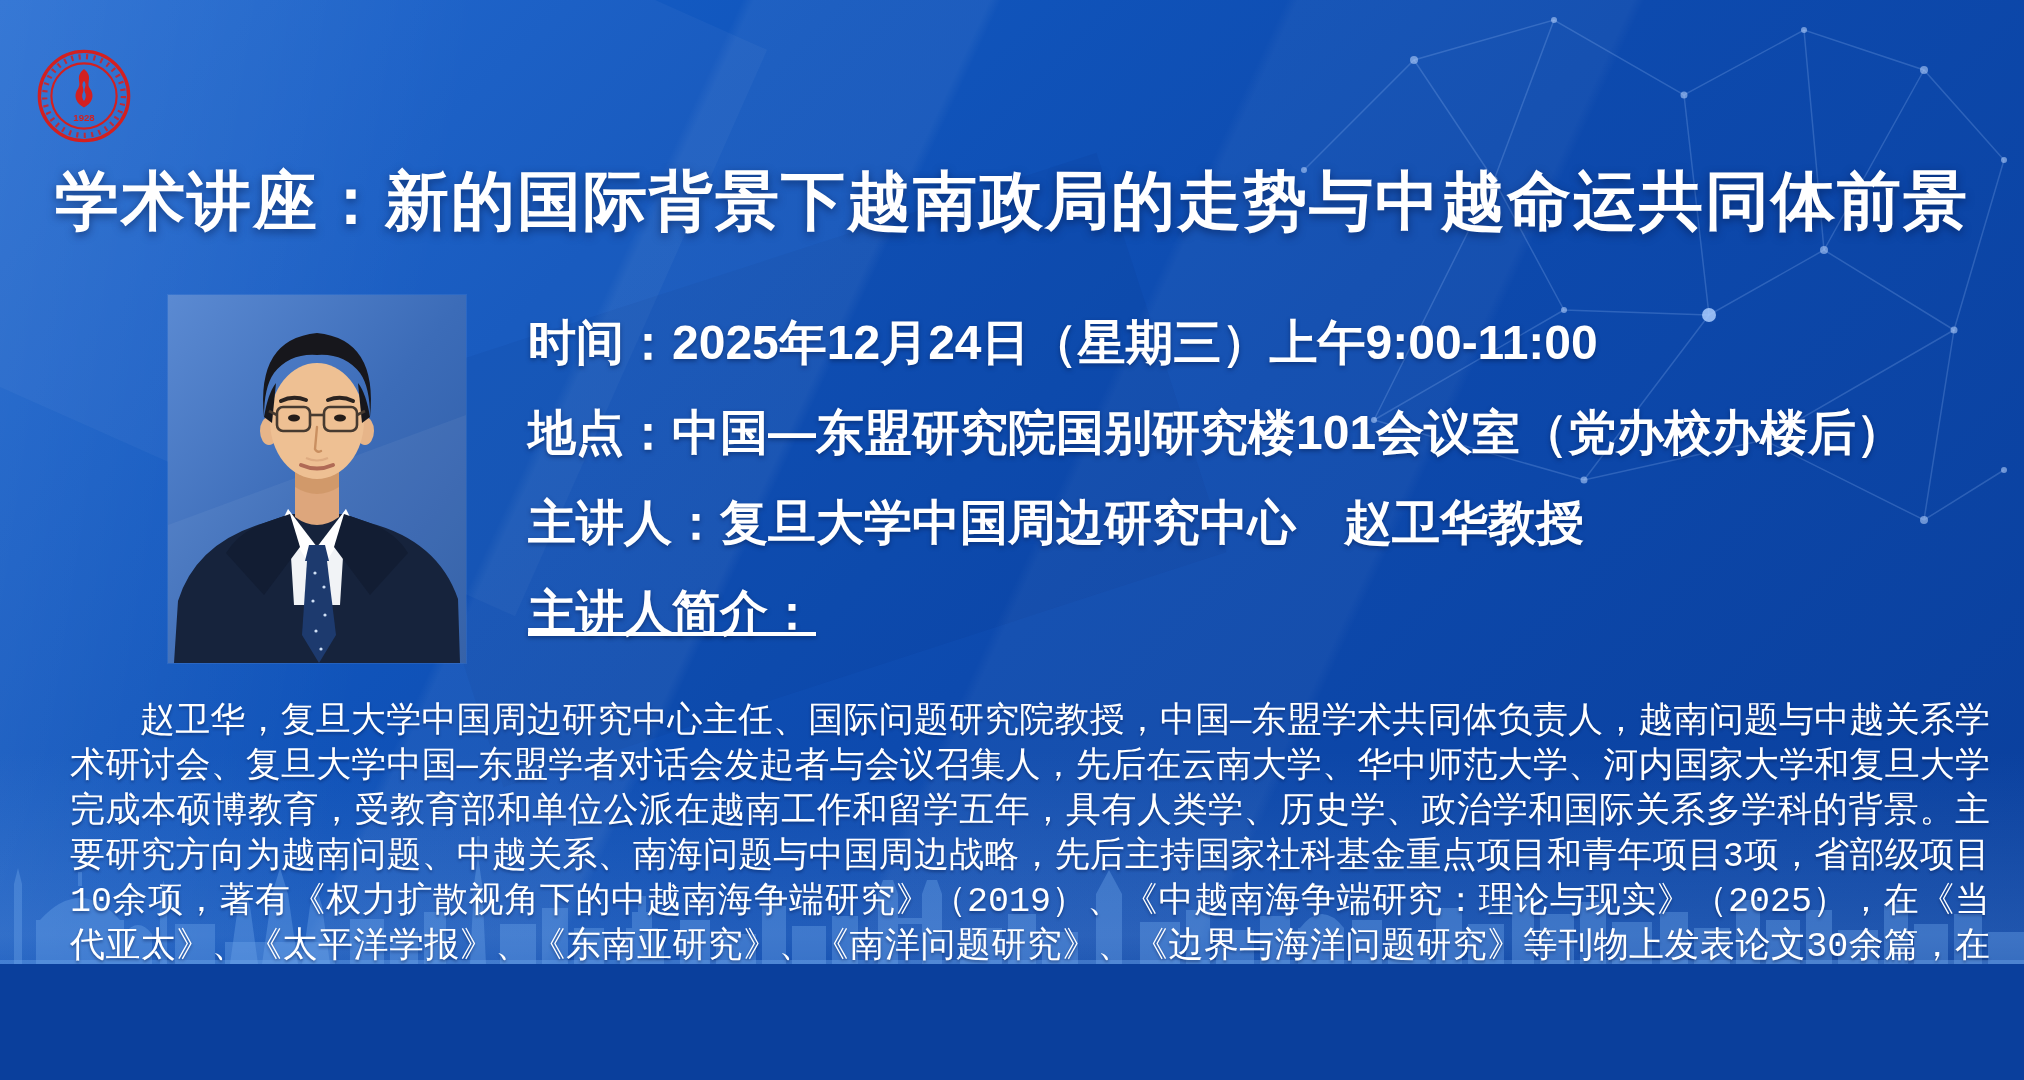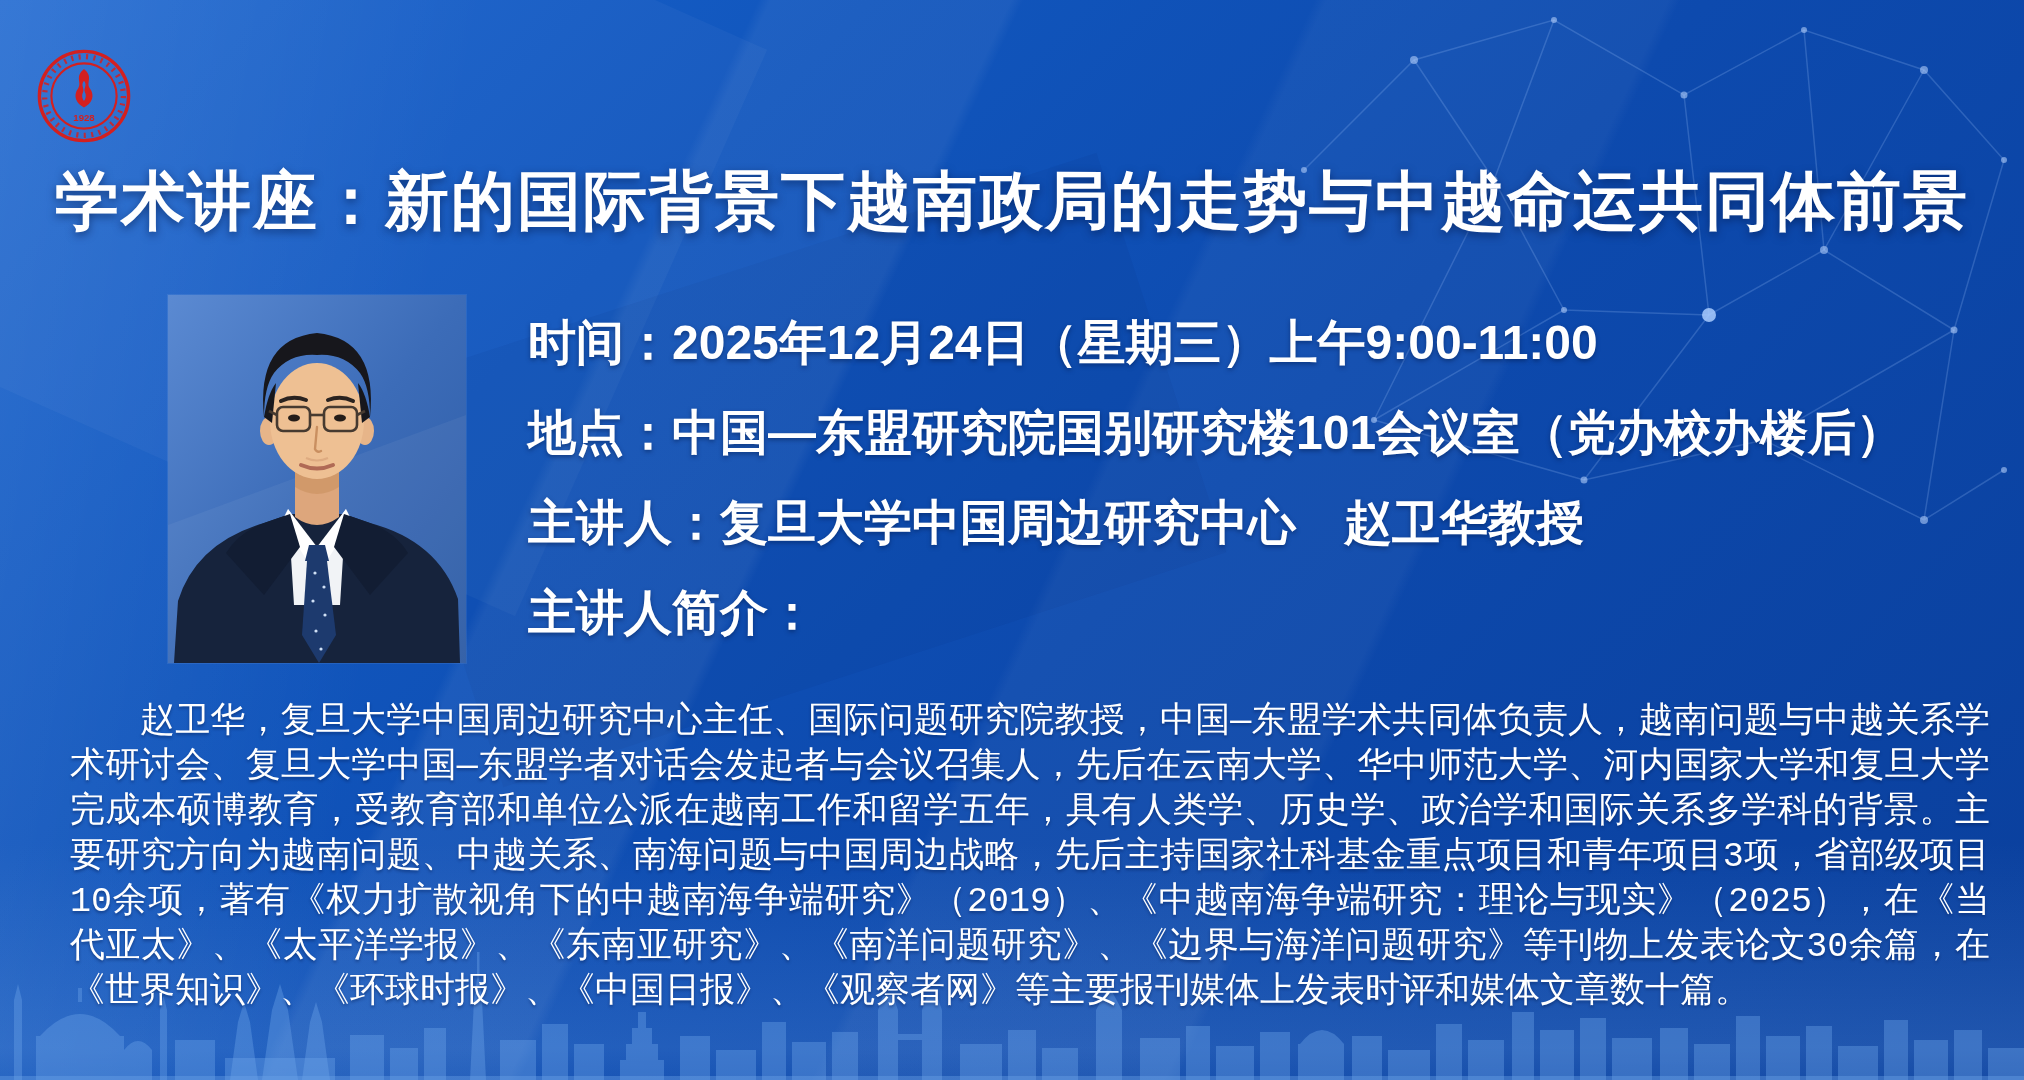--- a/index.html
+++ b/index.html
@@ -2,21 +2,21 @@
 <html lang="zh"><head>
 <meta charset="utf-8">
 <style>
   html,body{margin:0;padding:0;}
   body{
     width:2024px;height:1080px;overflow:hidden;
     font-family:"Liberation Sans","DejaVu Sans",sans-serif;
     background:#0a3f9c;
   }
   .poster{
-    position:relative;width:2024px;height:1080px;overflow:hidden;
+    position:relative;width:2024px;height:964px;overflow:hidden;
     background:linear-gradient(135deg,#1b66d0 0%,#1156bd 28%,#0d4aae 55%,#0a3f9c 100%);
   }
   
   .streaks{
     position:absolute;inset:0;pointer-events:none;
     background:
       linear-gradient(115deg,transparent 30%,rgba(255,255,255,.055) 30.5%,rgba(255,255,255,.055) 40%,transparent 40.5%),
       linear-gradient(115deg,transparent 52%,rgba(255,255,255,.04) 52.5%,rgba(255,255,255,.04) 66%,transparent 66.5%),
       linear-gradient(100deg,rgba(255,255,255,.09) 0%,transparent 22%),
       linear-gradient(180deg,transparent 78%,rgba(110,165,235,.22) 97%,rgba(110,165,235,.12) 100%);
@@ -44,21 +44,21 @@
   }
   
   .photo{position:absolute;left:168px;top:295px;width:298px;height:368px;margin:0;box-shadow:0 0 0 1px rgba(255,255,255,.08);}
   .photo svg{display:block;width:100%;height:100%;}
   
   .details{position:absolute;left:528px;top:314px;color:#fff;}
   .detail-row{
     font-size:48px;font-weight:800;line-height:58px;margin:0 0 32px 0;
     text-shadow:0 2px 4px rgba(0,25,75,.5);white-space:pre-wrap;
   }
-  .detail-row.last{margin-top:16px;}
+  .detail-row.last{margin-top:16px;text-decoration:underline;}
   
   .bio{
     position:absolute;left:70px;top:700px;width:1920px;margin:0;
     color:#ffffff;font-size:35px;line-height:45px;text-align:justify;
     text-indent:2em;font-family:Liberation Mono, monospace;
     text-shadow:0 2px 3px rgba(0,25,75,.45);
   }
 </style>
 </head>
 <body>

